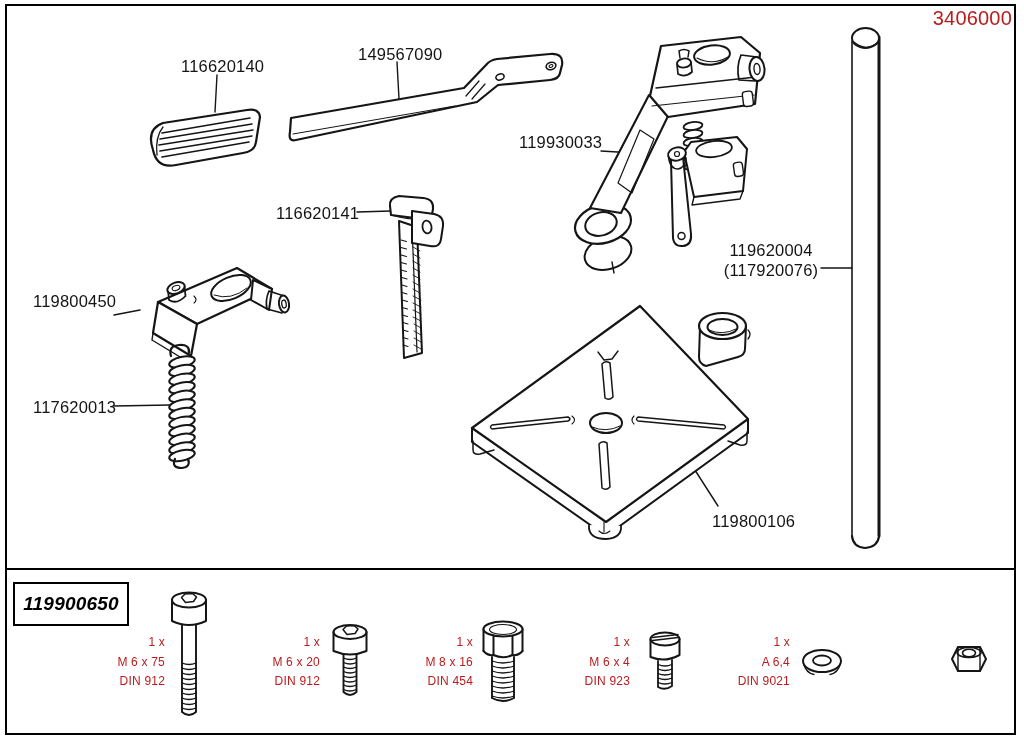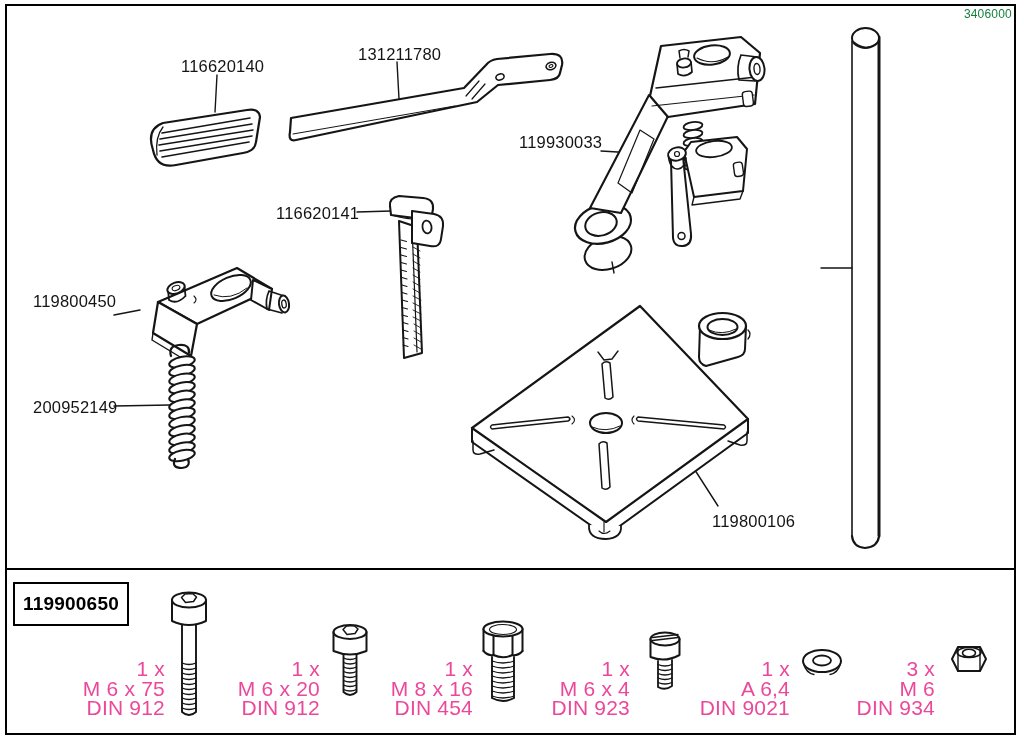--- a/index.html
+++ b/index.html
@@ -9,29 +9,29 @@
   }
   .frame{position:absolute;border:2px solid #000;background:transparent;}
   .main-frame{left:5px;top:4px;width:1007px;height:727px;}
   .divider{position:absolute;left:5px;top:568px;width:1011px;height:2px;background:#000;}
   .art{position:absolute;left:0;top:0;width:1024px;height:740px;}
   .lbl{
     position:absolute;font-size:16.5px;line-height:20px;color:#141414;
     white-space:nowrap;letter-spacing:0.2px;
   }
   .lbl.center{text-align:center;white-space:normal;}
-  .doc-number{position:absolute;top:7px;right:12px;font-size:12px;color:#15803d;letter-spacing:0.2px;text-align:right;}
+  .doc-number{position:absolute;top:7px;right:12px;font-size:20px;color:#b91c1c;letter-spacing:0.2px;text-align:right;}
   .kit-box{
     position:absolute;left:13px;top:582px;width:112px;height:40px;
     border:2px solid #000;display:flex;align-items:center;justify-content:center;
-    font-size:19px;font-weight:700;letter-spacing:0.2px;color:#000;
+    font-size:19px;font-weight:700;letter-spacing:0.2px;color:#000;font-style:italic;
   }
   .hw{
-    position:absolute;width:130px;text-align:right;font-size:21px;
-    line-height:19.5px;color:#ec4899;letter-spacing:0.2px;top:659px;
+    position:absolute;width:130px;text-align:right;font-size:12px;
+    line-height:19.5px;color:#b91c1c;letter-spacing:0.2px;top:633px;
   }
   .hw span{display:block;}
 </style>
 </head>
 <body>
 
 <div class="page">
 
   <div class="frame main-frame"></div>
   <div class="divider"></div>
@@ -214,25 +214,29 @@
       <path d="M952 659 L958 647 L980 647 L986 659 L980 671 L958 671 Z" fill="#fff" stroke-width="2"></path>
       <path d="M958 647 L958 671 M980 647 L980 671" stroke-width="1.4"></path>
       <ellipse cx="969" cy="652.5" rx="12" ry="5" stroke-width="1.6"></ellipse>
       <ellipse cx="969" cy="653" rx="6.5" ry="3.8" stroke-width="1.6"></ellipse>
     </g>
   </svg>
 
   <div class="doc-number">3406000</div>
 
   <div class="lbl" style="left:181px;top:56px">116620140</div>
-  <div class="lbl" style="left:358px;top:44px">131211780</div>
+  <div class="lbl" style="left:358px;top:44px">149567090</div>
   <div class="lbl" style="left:519px;top:132px">119930033</div>
   <div class="lbl" style="left:276px;top:203px">116620141</div>
+  <div class="lbl center" style="left:723px;top:240px;width:96px">
+    <span>119620004</span><br>
+    <span>(117920076)</span>
+  </div>
   <div class="lbl" style="left:33px;top:291px">119800450</div>
-  <div class="lbl" style="left:33px;top:397px">200952149</div>
+  <div class="lbl" style="left:33px;top:397px">117620013</div>
   <div class="lbl" style="left:712px;top:511px">119800106</div>
 
   <div class="kit-box">
     <span>119900650</span>
   </div>
 
   <div class="hw" style="left:35px">
     <span>1 x</span>
     <span>M 6 x 75</span>
     <span>DIN 912</span>
@@ -250,19 +254,14 @@
   <div class="hw" style="left:500px">
     <span>1 x</span>
     <span>M 6 x 4</span>
     <span>DIN 923</span>
   </div>
   <div class="hw" style="left:660px">
     <span>1 x</span>
     <span>A 6,4</span>
     <span>DIN 9021</span>
   </div>
-  <div class="hw" style="left:805px">
-    <span>3 x</span>
-    <span>M 6</span>
-    <span>DIN 934</span>
-  </div>
 
 </div>
 
 </body></html>

